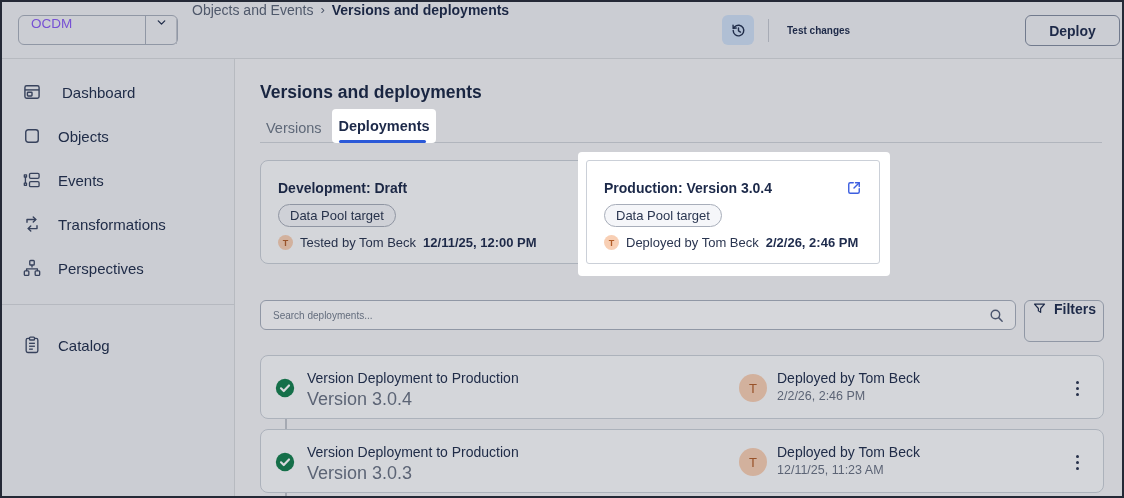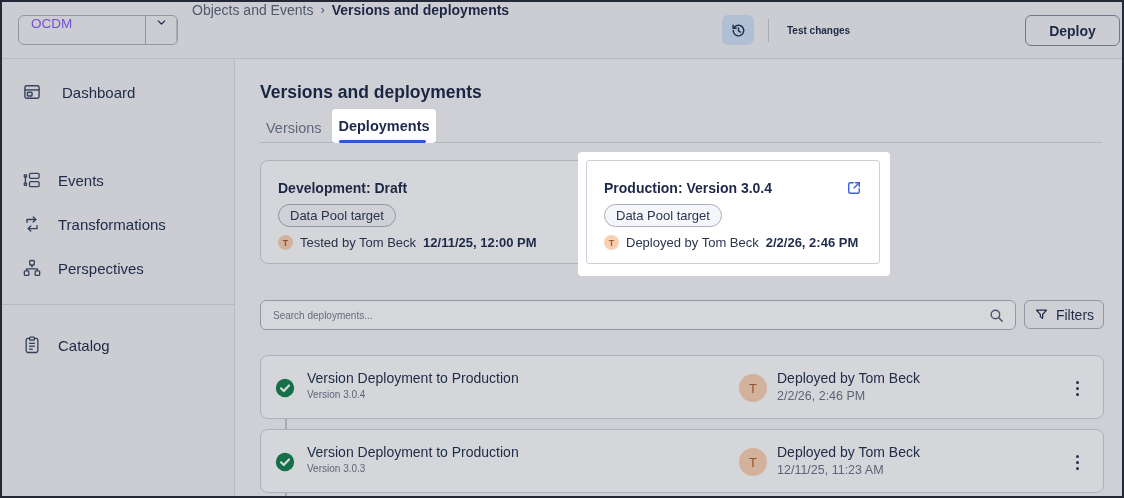--- a/index.html
+++ b/index.html
@@ -77,32 +77,32 @@
     font-size:9px; font-weight:700; display:flex; align-items:center; justify-content:center; }
   .meta-time { font-weight:700; color:#1f2c4d; }
 
   
   .search-box { position:absolute; left:25px; top:241px; width:756px; height:30px;
     border:1px solid #a9b0bd; border-radius:6px; background:#fdfdfe; }
   .search-box input { position:absolute; inset:0; border:none; background:none; outline:none;
     font-family:inherit; font-size:10px; color:#2a3550; padding:0 34px 0 12px; }
   .search-box input::placeholder { color:#737d8d; }
   .search-box svg { position:absolute; right:10px; top:6px; color:#55607a; }
-  .filters-btn { position:absolute; left:789px; top:241px; width:80px; height:29px;
+  .filters-btn { position:absolute; left:789px; top:241px; width:80px; height:42px;
     border:1px solid #a9b0bd; border-radius:6px; background:none; display:flex;
-    align-items:center; justify-content:center; gap:7px; font-family:inherit; font-size:14px;
-    font-weight:400; color:#1f2c4d; cursor:pointer; }
+    align-items:flex-start; justify-content:center; gap:7px; font-family:inherit; font-size:14px;
+    font-weight:700; color:#1f2c4d; cursor:pointer; }
 
   
   .dep-row { position:absolute; left:25px; width:844px; height:64px; border:1px solid #cbd0d8;
     border-radius:8px; background:#fbfcfd; cursor:pointer; }
   .row-1 { top:296px; } .row-2 { top:370px; }
   .check-badge { position:absolute; left:14px; top:22px; width:20px; height:20px; }
   .row-title { position:absolute; left:46px; top:14px; font-size:14px; color:#22304e; }
-  .row-sub { position:absolute; left:46px; top:33px; font-size:10px; color:#6a7384; }
+  .row-sub { position:absolute; left:46px; top:33px; font-size:18px; color:#6a7384; }
   .avatar-md { position:absolute; left:478px; top:18px; width:28px; height:28px; border-radius:50%;
     background:#f8cfb4; color:#b25d28; font-size:13px; display:flex; align-items:center;
     justify-content:center; }
   .row-by { position:absolute; left:516px; top:14px; font-size:14px; color:#22304e; }
   .row-time { position:absolute; left:516px; top:33px; font-size:12.5px; color:#6a7384; }
   .kebab { position:absolute; left:804px; top:20px; width:24px; height:24px; border:none;
     background:none; cursor:pointer; display:flex; flex-direction:column; align-items:center;
     justify-content:center; gap:3px; }
   .kebab i { width:3px; height:3px; border-radius:50%; background:#2a3550; }
   .connector { position:absolute; left:50px; width:2px; background:#c2c6cd; }
@@ -153,20 +153,28 @@
   <aside class="sidebar">
     <div class="side-item" style="top:11px;gap:20px;">
       <span style="display:flex">
         <svg width="20" height="20" viewBox="0 0 24 24" fill="none" stroke="currentColor" stroke-width="1.7" stroke-linejoin="round">
             <rect x="3.5" y="4.5" width="17" height="15" rx="2"></rect>
             <line x1="3.5" y1="9.5" x2="20.5" y2="9.5"></line>
             <rect x="6.5" y="12.2" width="5.5" height="4.5" rx="0.8"></rect>
           </svg>
       </span>
       <span>Dashboard</span>
+    </div>
+    <div class="side-item" style="top:55px;">
+      <span style="display:flex">
+        <svg width="20" height="20" viewBox="0 0 24 24" fill="none" stroke="currentColor" stroke-width="1.7">
+            <rect x="4.5" y="4.5" width="15" height="15" rx="3"></rect>
+          </svg>
+      </span>
+      <span>Objects</span>
     </div>
     <div class="side-item" style="top:99px;">
       <span style="display:flex">
         <svg width="20" height="20" viewBox="0 0 24 24" fill="none" stroke="currentColor" stroke-width="1.6" stroke-linejoin="round">
             <rect x="9" y="4" width="11.5" height="6" rx="1.5"></rect>
             <rect x="9" y="14" width="11.5" height="6" rx="1.5"></rect>
             <rect x="2.8" y="5.8" width="2.6" height="2.6"></rect>
             <rect x="2.8" y="15.8" width="2.6" height="2.6"></rect>
             <path d="M4.1 8.4v7.4"></path>
           </svg>

